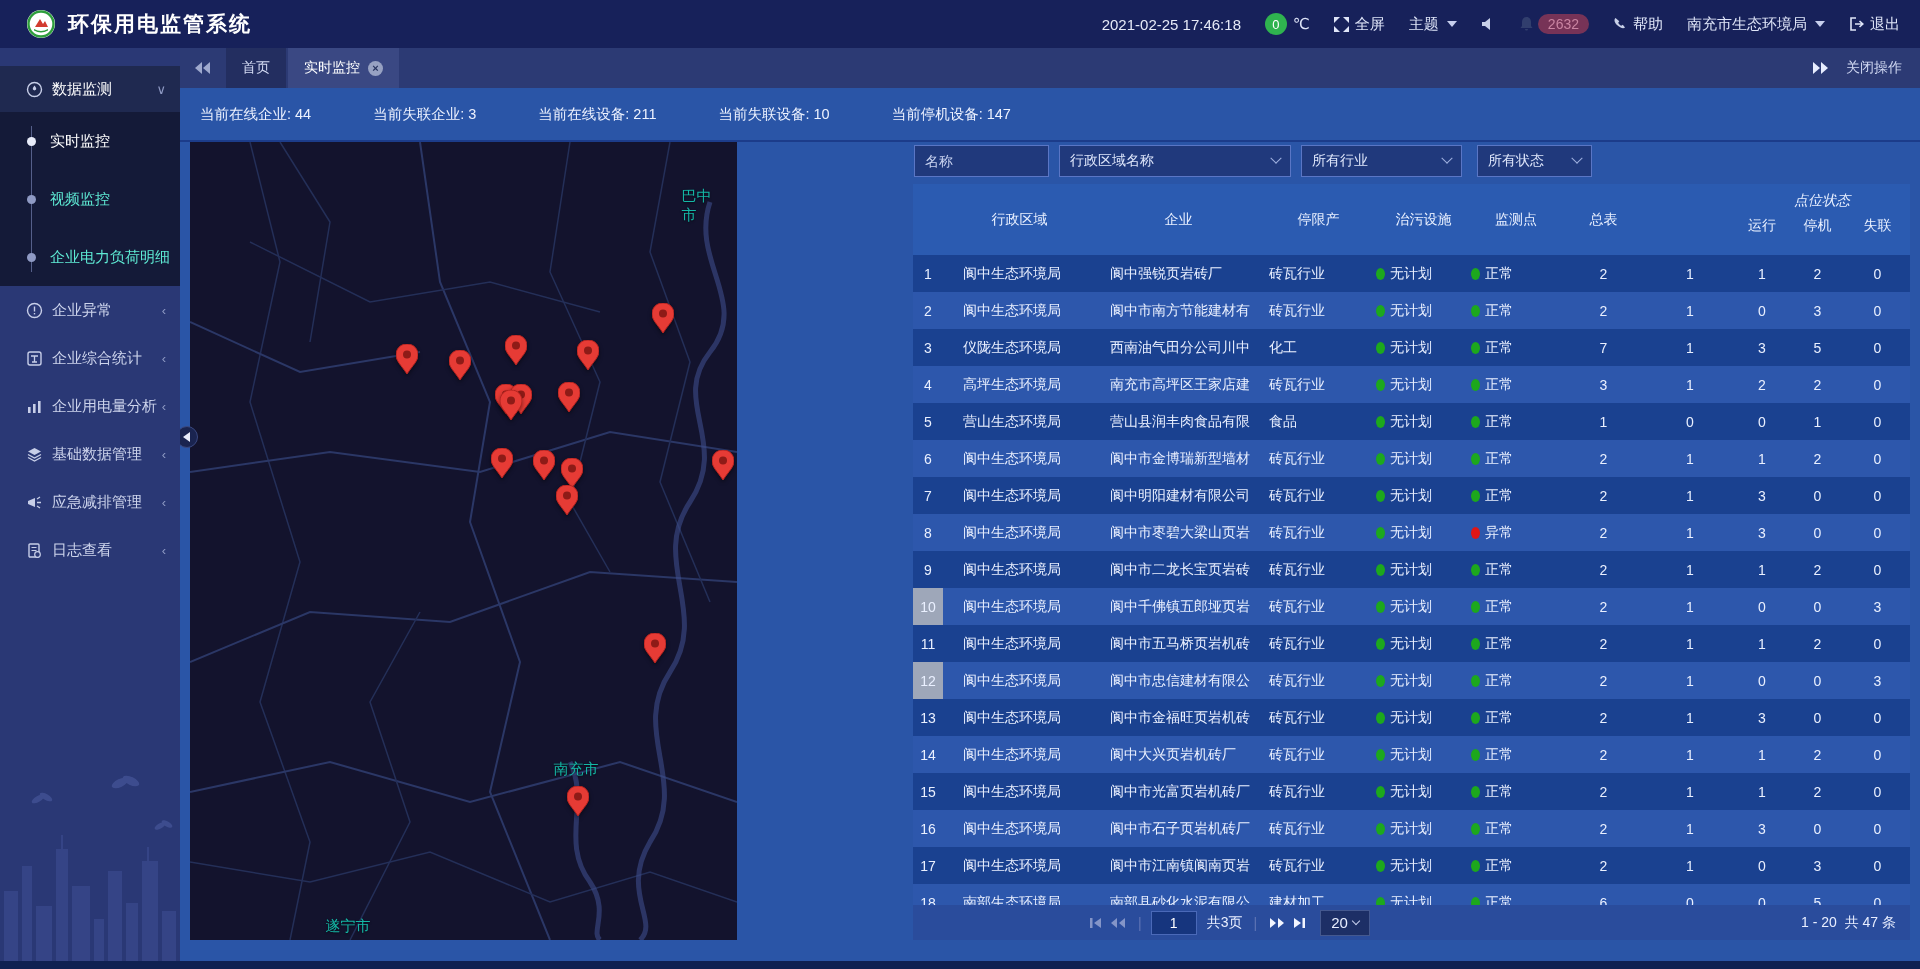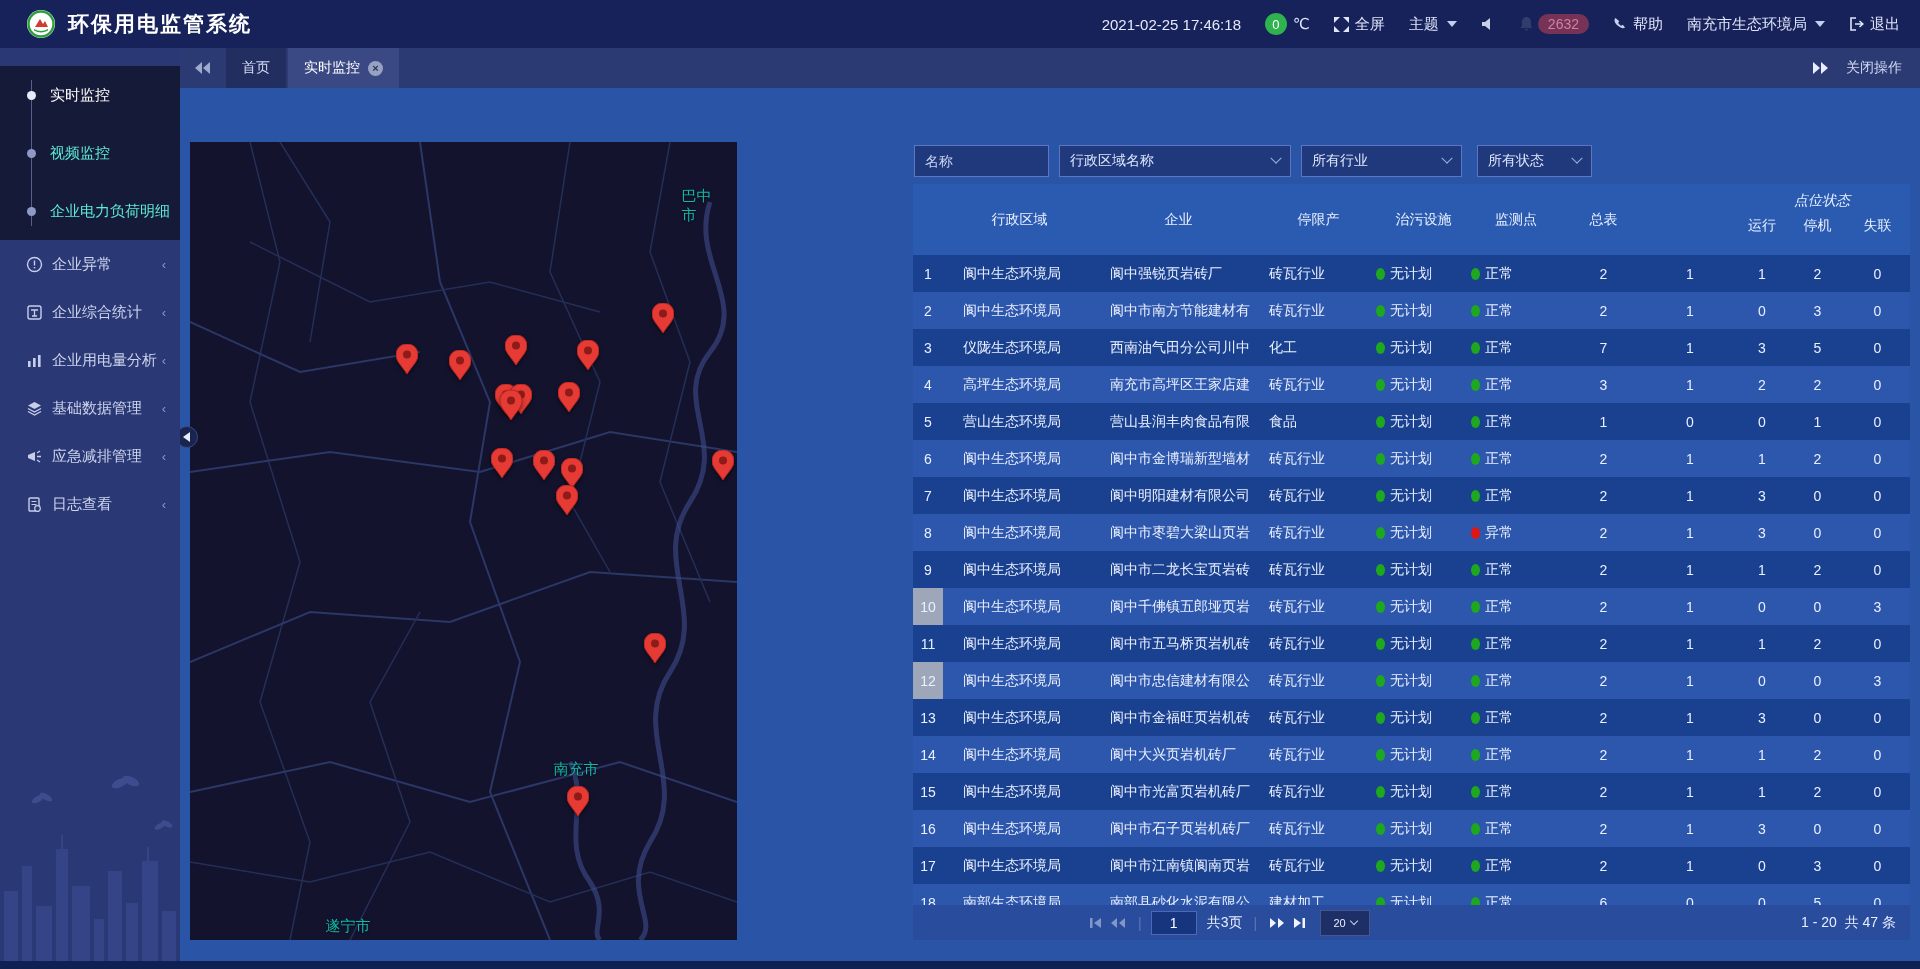--- a/index.html
+++ b/index.html
@@ -90,21 +90,21 @@
   .c-center { justify-content:center; }
   .dotcell { gap:5px; }
   .sdot { width:9px; height:12px; border-radius:50%; display:inline-block; }
   
   .pager { position:absolute; left:913px; top:905px; width:997px; height:35px; background:#2A4C9C; display:flex; align-items:center; z-index:7; font-size:14px; color:#E8EEFF; }
   .pager .lead { width:172px; }
   .pg-ic { display:flex; align-items:center; justify-content:center; width:22px; height:22px; cursor:pointer; }
   .pg-div { color:#5F74B5; margin:0 9px; }
   .pg-input { width:46px; height:24px; background:#16357E; border:1px solid #4A69B8; color:#fff; text-align:center; font-size:14px; margin-right:10px; font-family:inherit; }
   .pg-pages { margin-right:2px; }
-  .pg-size { margin-left:10px; width:50px; height:26px; background:#1D2F66; border:1px solid #44588F; display:flex; align-items:center; justify-content:center; gap:5px; cursor:pointer; font-size:11px; }
+  .pg-size { margin-left:10px; width:50px; height:26px; background:#1D2F66; border:1px solid #44588F; display:flex; align-items:center; justify-content:center; gap:5px; cursor:pointer; font-size:15px; }
   .pg-size .chev { width:6px; height:6px; border-right:1.5px solid #C7CFEE; border-bottom:1.5px solid #C7CFEE; transform:rotate(45deg); margin-top:-3px; }
   .pg-range { margin-left:auto; padding-right:14px; }
   .bottom-strip { position:absolute; left:0; top:961px; width:1920px; height:8px; background:#0F2152; z-index:28; }
 </style>
 </head>
 <body>
 
 <div class="root">
 
   <div class="top">
@@ -161,20 +161,28 @@
           <path d="M7 1 L2 1 L2 13 L7 13" fill="none" stroke="#DFE5F8" stroke-width="1.6"></path>
           <path d="M6 7 L13 7 M10.5 4 L13.8 7 L10.5 10" fill="none" stroke="#DFE5F8" stroke-width="1.6"></path>
         </svg>
         <span>退出</span>
       </span>
     </div>
   </div>
 
   <div class="sidebar">
     <div class="menu">
+        <div class="m-item m-sec-open">
+          <span class="m-ico"><svg width="17" height="17" viewBox="0 0 17 17">
+              <circle cx="8.5" cy="8.5" r="7" fill="none" stroke="#C7CEE8" stroke-width="1.4"></circle>
+              <path d="M8.5 4.5 C10.5 7 11 8.5 8.5 9.5 C6 8.5 6.5 7 8.5 4.5Z" fill="#C7CEE8"></path>
+            </svg></span>
+          <span class="m-label">数据监测</span>
+          <span class="m-arrow">∨</span>
+        </div>
         <div class="submenu">
           <span class="subline"></span>
           <div class="s-item active">
             <span class="dot"></span>
             <span class="s-label">实时监控</span>
           </div>
           <div class="s-item">
             <span class="dot"></span>
             <span class="s-label">视频监控</span>
           </div>
@@ -282,20 +290,27 @@
       <svg width="16" height="12" viewBox="0 0 16 12">
           <g fill="#E8EDFF">
             <polygon points="1,0 1,12 8,6"></polygon>
             <polygon points="9,0 9,12 16,6"></polygon>
           </g>
         </svg>
       <span>关闭操作</span>
     </div>
   </div>
 
+  <div class="stats">
+      <span class="stat">当前在线企业: 44</span>
+      <span class="stat">当前失联企业: 3</span>
+      <span class="stat">当前在线设备: 211</span>
+      <span class="stat">当前失联设备: 10</span>
+      <span class="stat">当前停机设备: 147</span>
+    </div>
 
   <div class="map">
     <svg class="roads" width="547" height="798" viewBox="0 0 547 798">
       <path class="road2" d="M60 0 L90 120 L60 260 L110 420 L70 560 L120 700 L100 798"></path>
       <path class="road" d="M0 520 L120 470 L260 480 L400 430 L547 440"></path>
       <path class="road" d="M230 0 L250 140 L300 260 L280 380 L330 520 L300 650 L360 798"></path>
       <path class="road" d="M0 330 L140 310 L290 330 L420 290 L547 310"></path>
       <path class="road2" d="M380 0 L360 130 L410 240 L380 360 L420 430"></path>
       <path class="road2" d="M480 0 L460 110 L500 220 L470 340 L520 460"></path>
       <path class="road" d="M0 650 L140 620 L280 660 L430 620 L547 660"></path>

